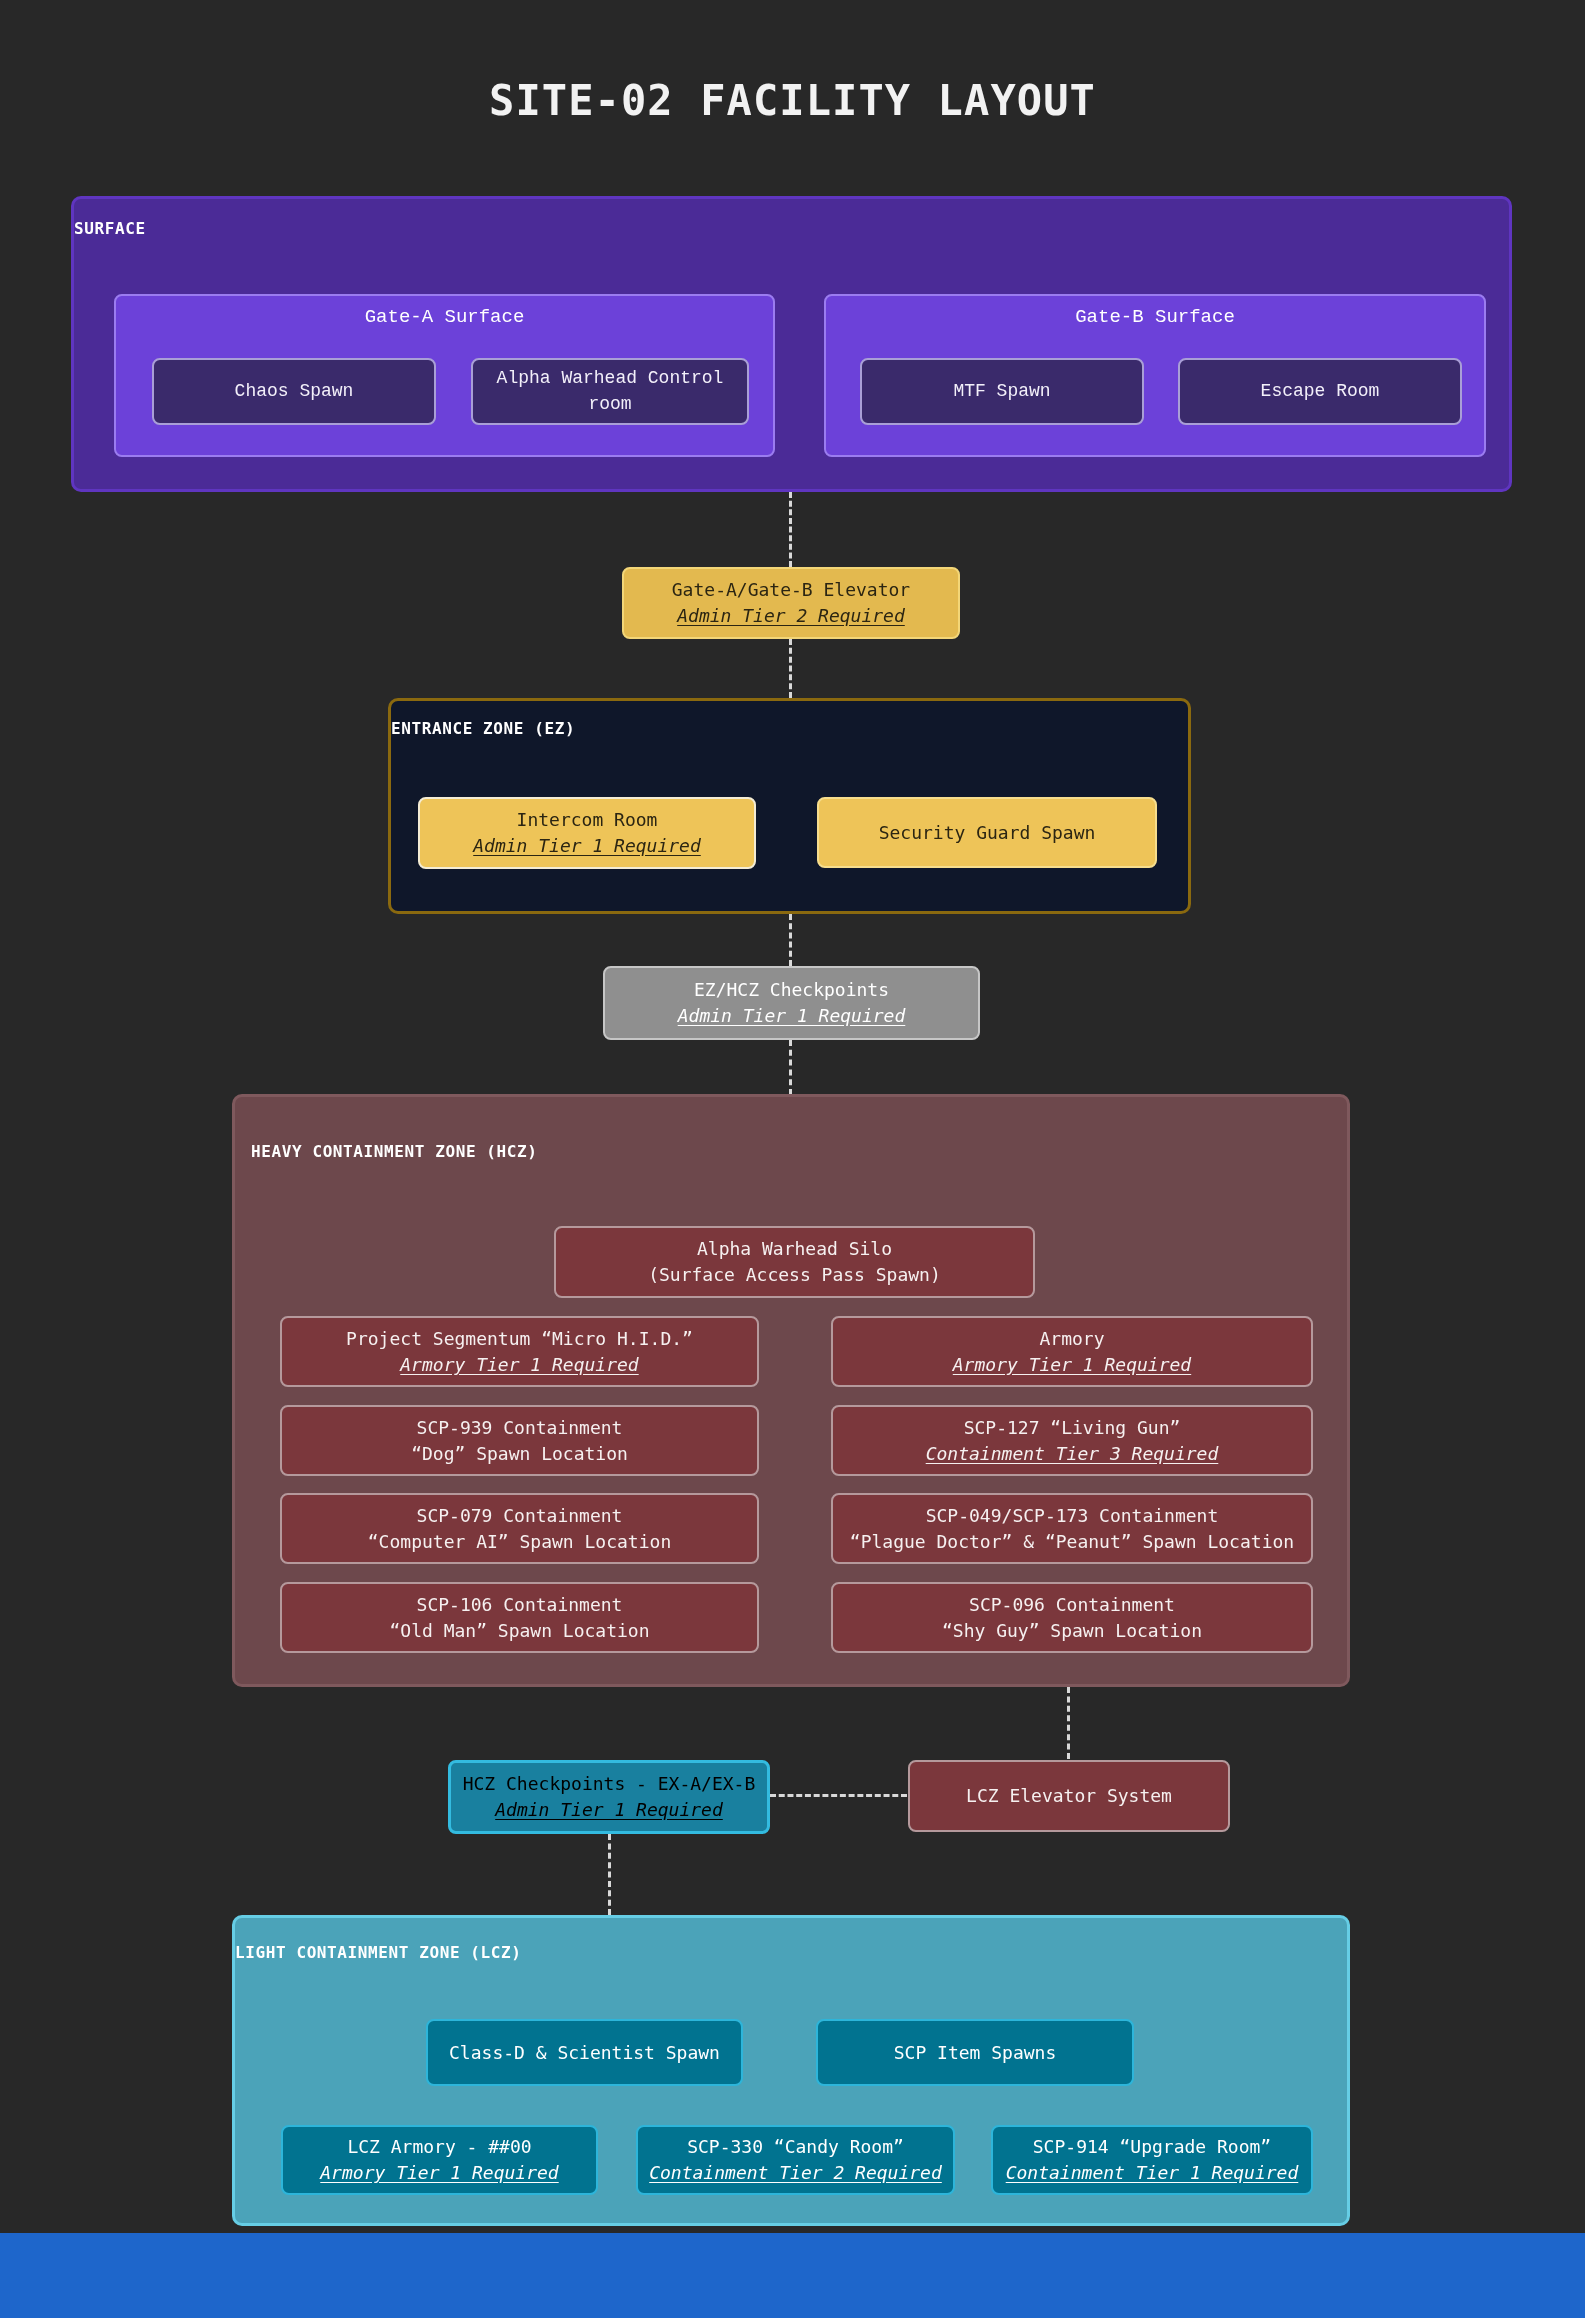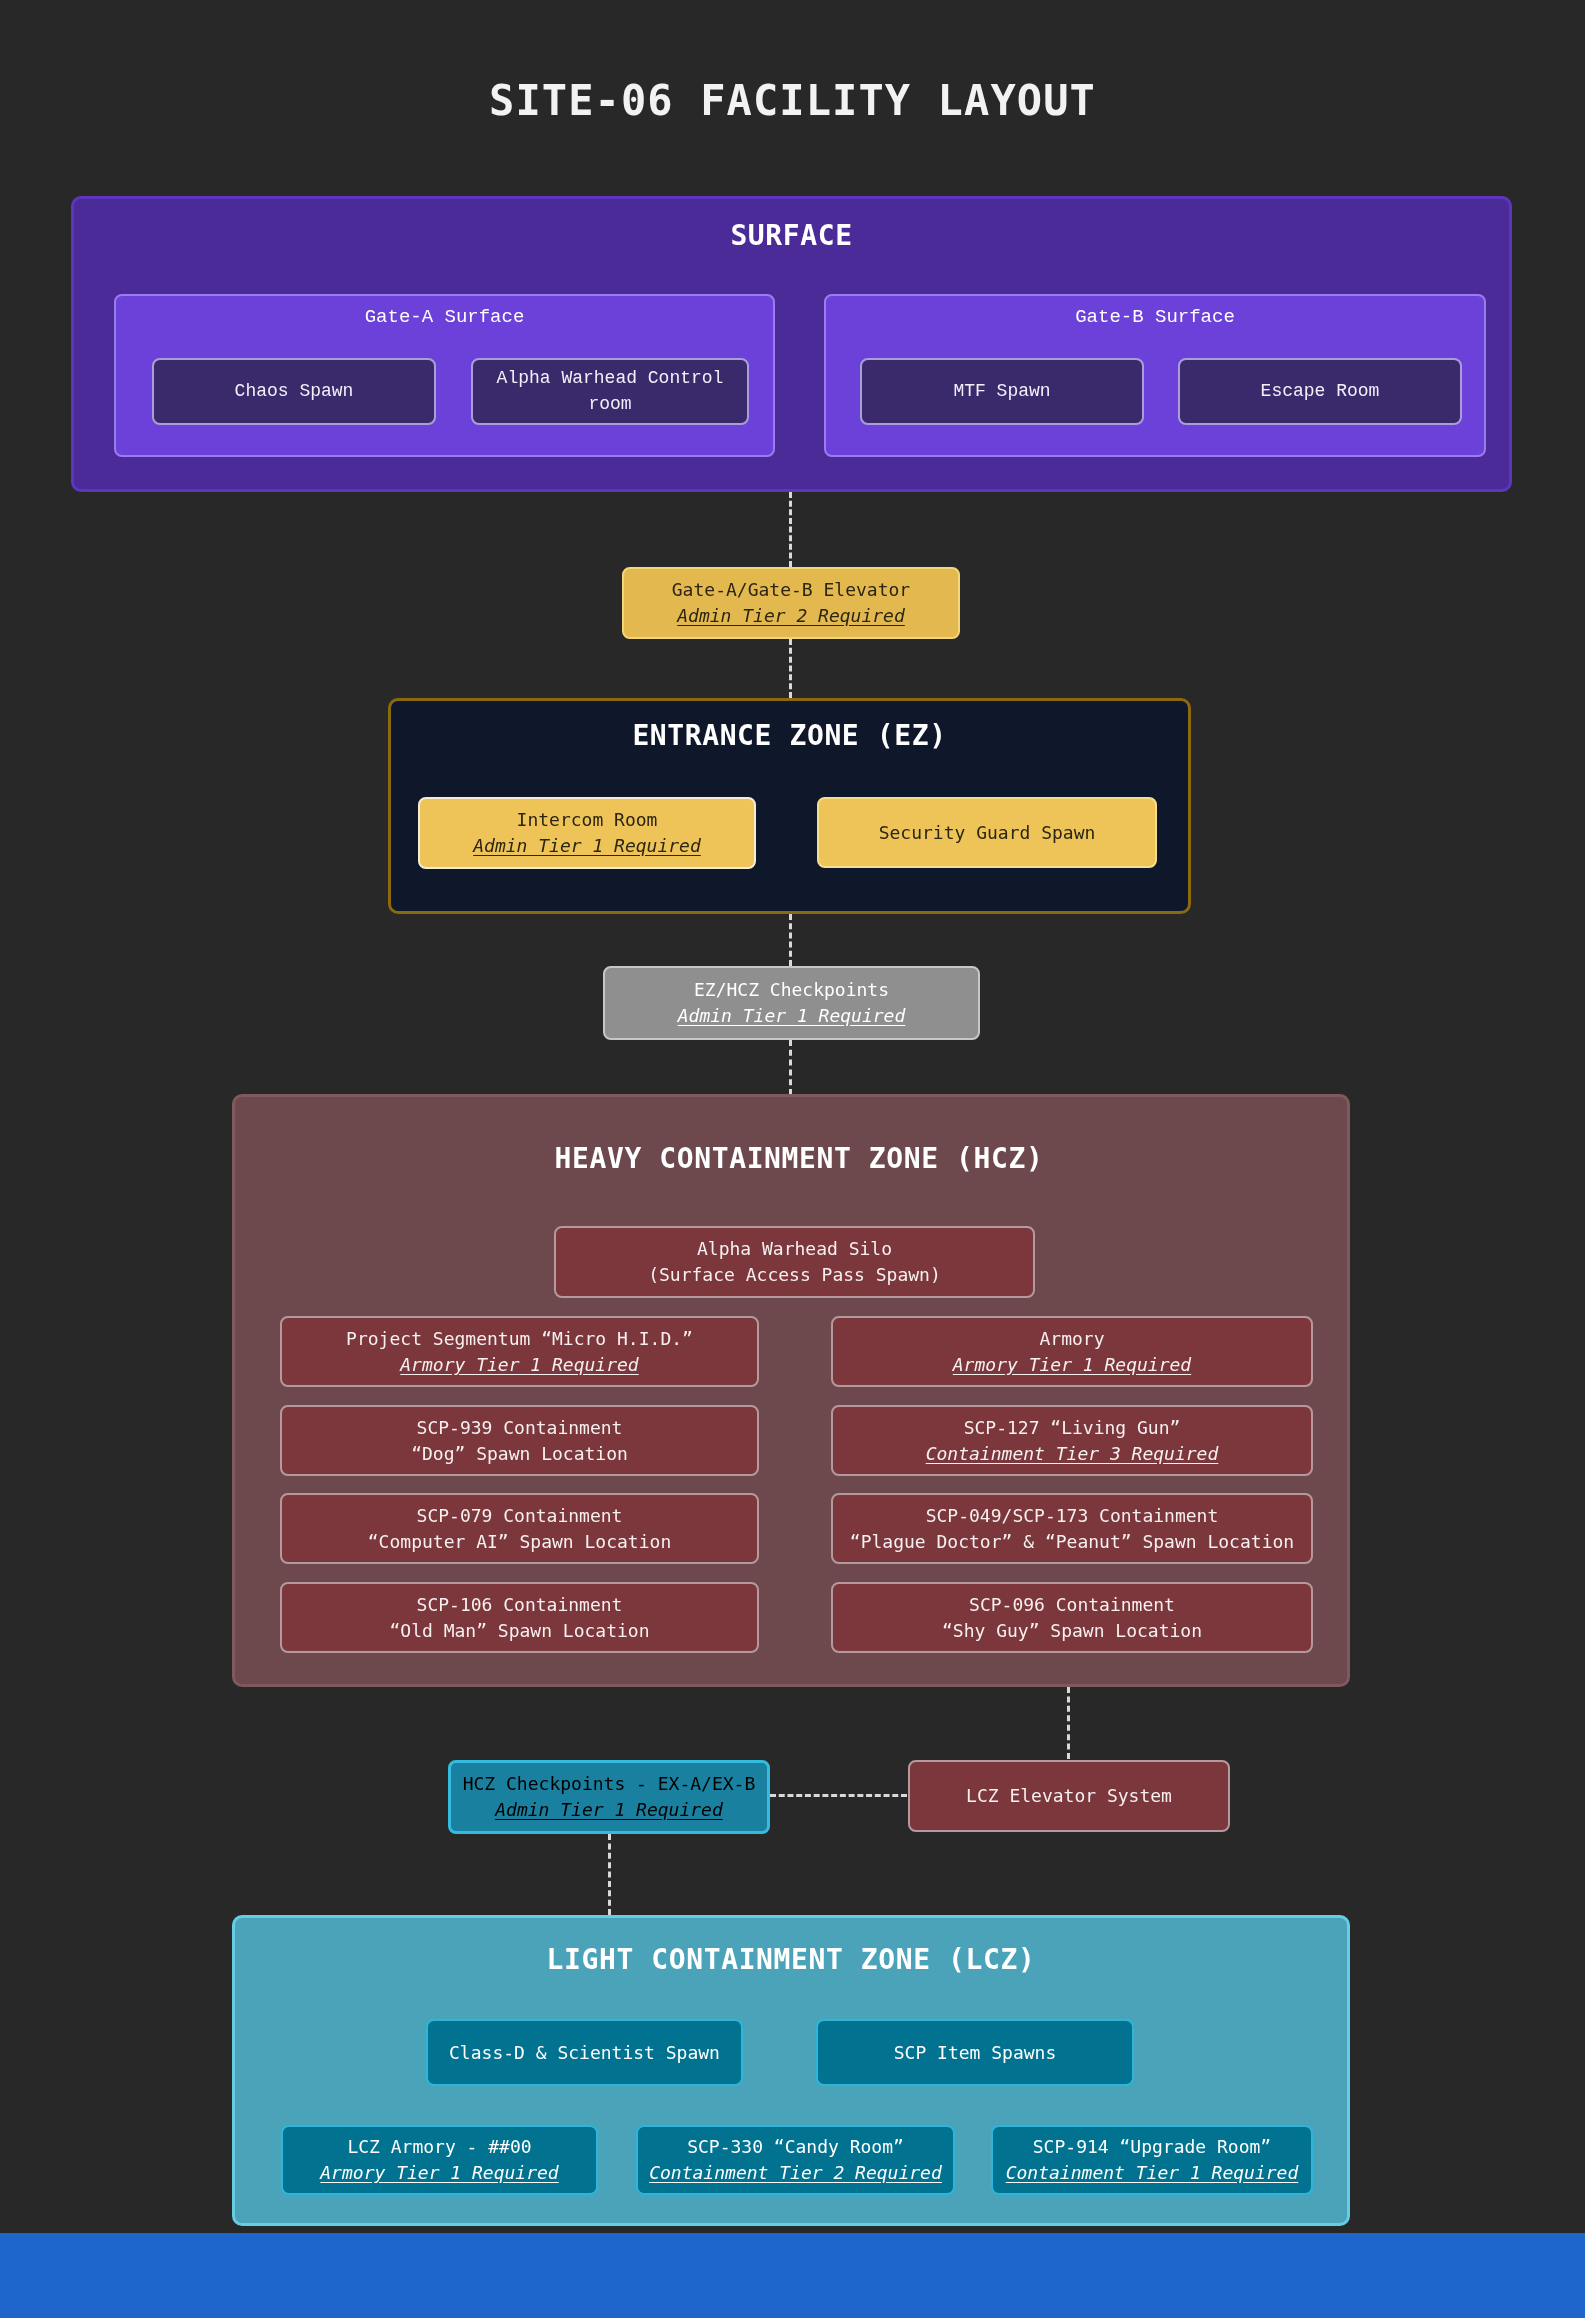--- a/index.html
+++ b/index.html
@@ -25,24 +25,23 @@
     font-weight: bold;
     letter-spacing: 1.1px;
   }
 
   .zone {
     position: absolute;
     border-radius: 10px;
   }
   .zone-title {
     width: 100%;
-    text-align: center;
     color: #ffffff;
     font-weight: bold;
-    font-size: 28px;
+    font-size: 16px;
     letter-spacing: 0.6px;
   }
 
   
   .zone.surface { left: 71px; top: 196px; width: 1441px; height: 296px;
     background: #4b2b97; border: 3.3px solid #5f35c0; }
   .surface .zone-title { margin-top: 20px; }
   .gate {
     position: absolute;
     top: 95px; height: 163px;
@@ -128,21 +127,21 @@
   .node.upgrade  { left: 756px; top: 207px; width: 322px; height: 70px; }
 
   .bottom-bar { position: absolute; left: 0; top: 2233px; width: 1585px; height: 86px;
     background: #1e66cb; }
 </style>
 </head>
 <body>
 
 <div class="page">
 
-  <div class="main-title">SITE-06 FACILITY LAYOUT</div>
+  <div class="main-title">SITE-02 FACILITY LAYOUT</div>
 
   <section class="zone surface">
     <div class="zone-title">SURFACE</div>
 
     <div class="gate gate-a">
       <div class="gate-title">Gate-A Surface</div>
       <div class="node purple-leaf chaos">
         <span>Chaos Spawn</span>
       </div>
       <div class="node purple-leaf awcr">

